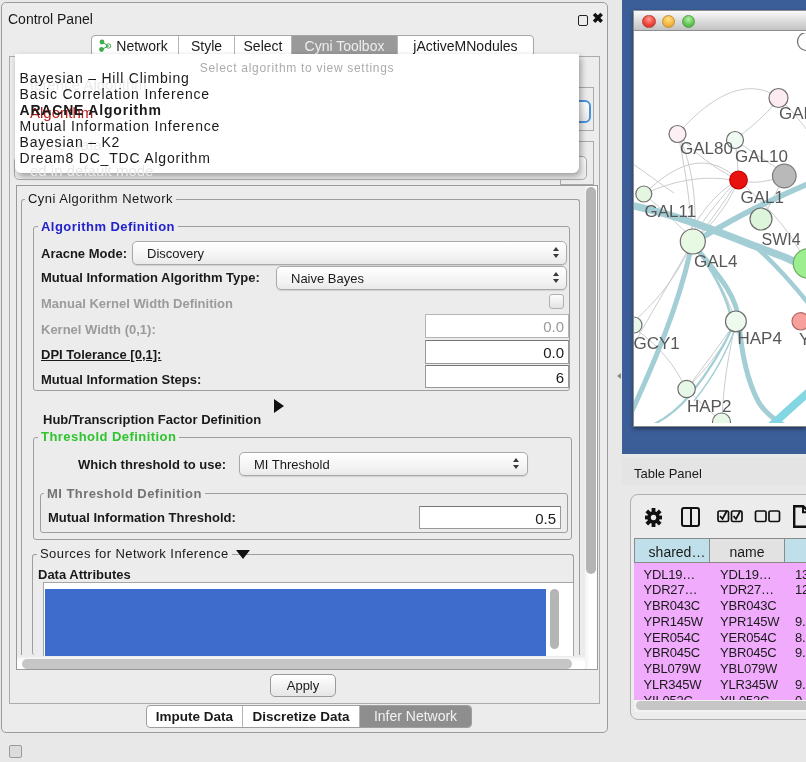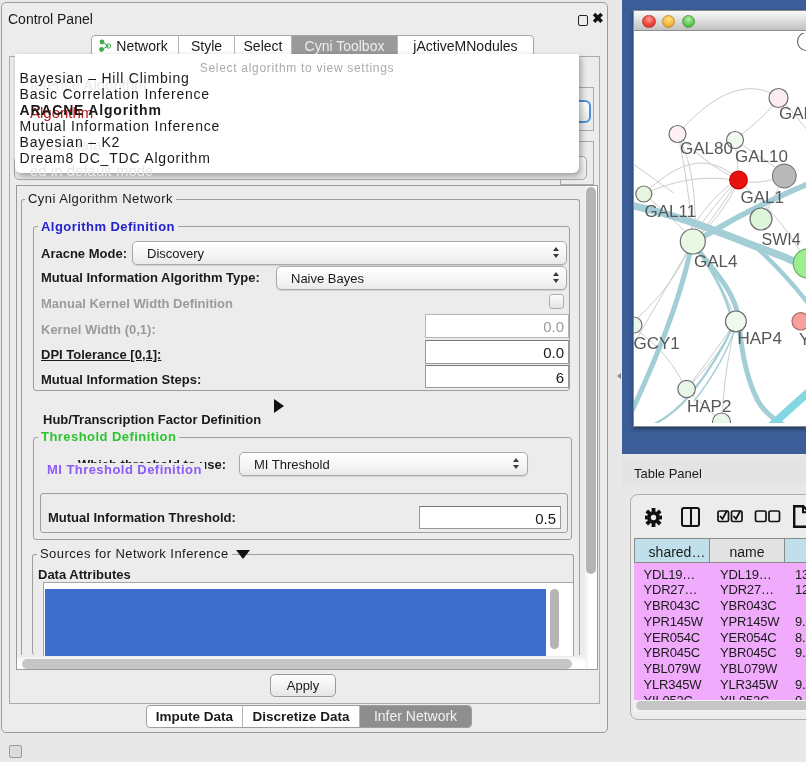--- a/index.html
+++ b/index.html
@@ -69,21 +69,21 @@
 <div class="grp" style="left:33px;top:437px;width:539px;height:103px;"></div>
 <div class="gl b" style="left:38px;top:430px;color:#2ec42e;">Threshold Definition</div>
 
 <div class="lbl" style="left:78px;top:457px;">Which threshold to use:</div>
 <div class="combo" style="left:239px;top:452px;width:289px;height:24px;">
     <span class="ct">MI Threshold</span>
     <span class="arr" style="left:273px;top:4px;"></span>
   </div>
 
 <div class="grp" style="left:40px;top:493px;width:528px;height:40px;"></div>
-<div class="gl b" style="left:44px;top:463px;color:#8b5cf6;">MI Threshold Definition</div>
+<div class="gl b" style="left:44px;top:487px;color:#737373;">MI Threshold Definition</div>
 <div class="lbl" style="left:48px;top:510px;">Mutual Information Threshold:</div>
 <div class="tf" style="left:419px;top:506px;width:142px;height:23px;">0.5</div>
 
 <div class="grp" style="left:32px;top:554px;width:542px;height:101px;border-bottom:none;"></div>
 <div class="gl" style="left:37px;top:547px;">Sources for Network Inference</div>
 <div class="abs" style="left:235.5px;top:550px;width:0;height:0;border-left:7px solid transparent;border-right:7px solid transparent;border-top:9px solid #111;"></div>
 
 <div class="lbl" style="left:38px;top:567px;">Data Attributes</div>
 
 <div class="abs" style="left:43px;top:582px;width:531px;height:74px;background:#fff;border:1px solid #a5a5a5;border-bottom:none;overflow:hidden;">

